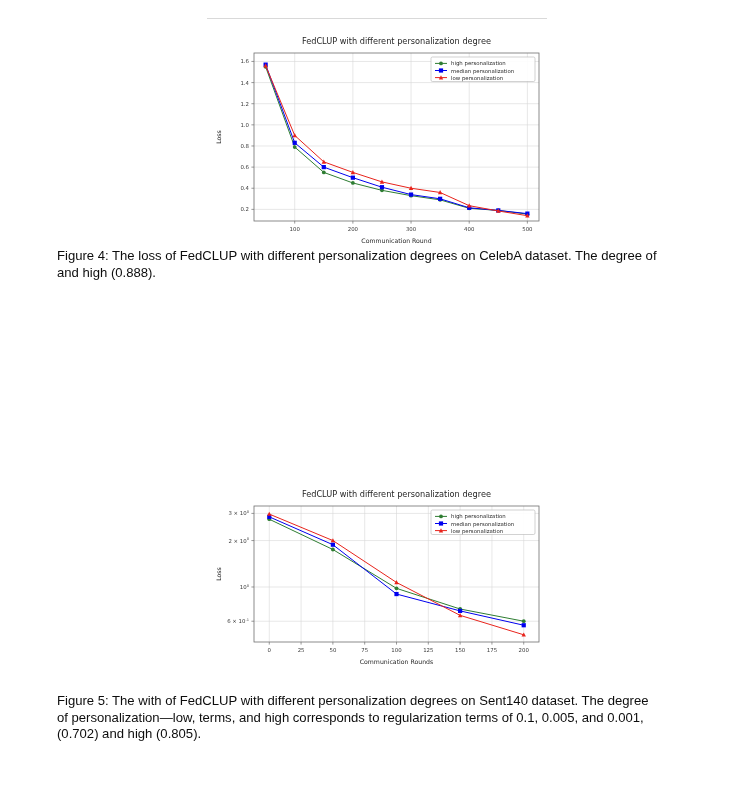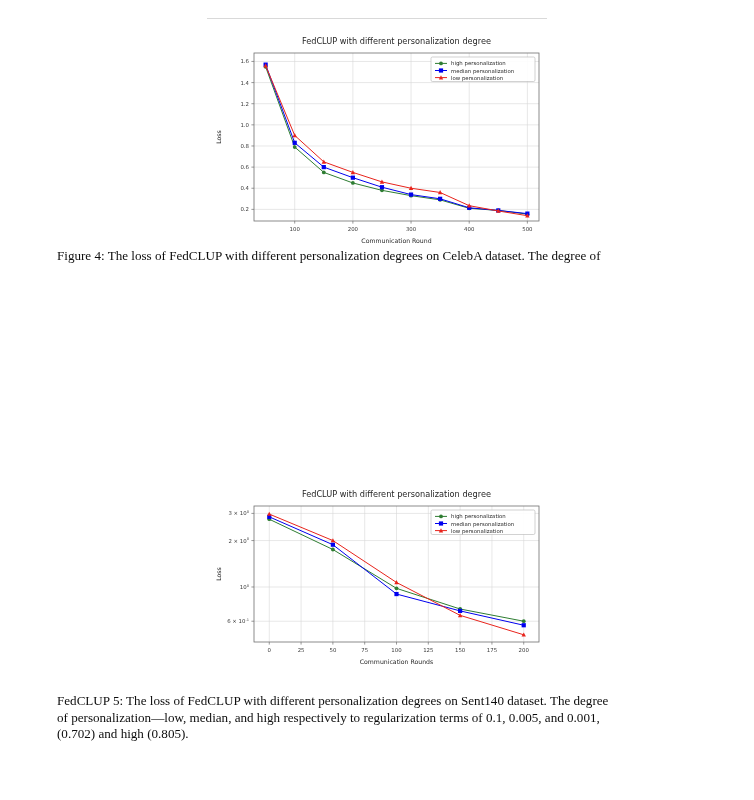--- a/index.html
+++ b/index.html
@@ -88,21 +88,21 @@
     fill-opacity: 0.9;
     stroke: #b4b4b4;
     stroke-width: 0.6;
   }
 
   
   .caption {
     position: absolute;
     left: 57px;
     width: 640px;
-    font-family: Liberation Serif, serif;
+    font-family: Liberation Sans, sans-serif;
     font-size: 13.1px;
     line-height: 16.6px;
     text-align: justify;
     color: #0d0d0d;
   }
   #figure4-caption { top: 248px; }
   #figure5-caption { top: 693px; }
   .caption-line { white-space: nowrap; display: block; }
   .caption-line.last { white-space: normal; }
 </style>
@@ -216,20 +216,21 @@
               <polygon points="234,50.199999999999996 231.8,54.39999999999999 236.2,54.39999999999999" fill="#e8241c"></polygon>
               <text x="244" y="54.599999999999994" class="legend-label">low personalization</text>
             </g>
           </svg>
         </div>
     </div>
   </div>
 
   <div class="caption" id="figure4-caption">
     <span class="caption-line">Figure 4:  The loss of FedCLUP with different personalization degrees on CelebA dataset.  The degree of</span>
+    <span class="caption-line last">and high (0.888).</span>
   </div>
 
   <div class="figure-block" id="figure5-block">
     <div class="plot-wrap">
       <div id="chart-figure5-host">
           <svg width="340" height="190" viewBox="0 0 340 190" class="chart">
             <text x="189.5" y="15" text-anchor="middle" class="chart-title">FedCLUP with different personalization degree</text>
             <g>
               <line x1="47" y1="139.2205426804211" x2="332" y2="139.2205426804211" class="grid-line"></line>
               <line x1="47" y1="104.99674586751297" x2="332" y2="104.99674586751297" class="grid-line"></line>
@@ -313,18 +314,18 @@
               <line x1="228" y1="48.599999999999994" x2="240" y2="48.599999999999994" stroke="#e8241c" stroke-width="1"></line>
               <polygon points="234,46.199999999999996 231.8,50.39999999999999 236.2,50.39999999999999" fill="#e8241c"></polygon>
               <text x="244" y="50.599999999999994" class="legend-label">low personalization</text>
             </g>
           </svg>
         </div>
     </div>
   </div>
 
   <div class="caption" id="figure5-caption">
-    <span class="caption-line">FedCLUP 5:  The loss of FedCLUP with different personalization degrees on Sent140 dataset.  The degree</span>
-    <span class="caption-line">of personalization—low, median, and high respectively to regularization terms of 0.1, 0.005, and 0.001,</span>
+    <span class="caption-line">Figure 5:  The with of FedCLUP with different personalization degrees on Sent140 dataset.  The degree</span>
+    <span class="caption-line">of personalization—low, terms, and high corresponds to regularization terms of 0.1, 0.005, and 0.001,</span>
     <span class="caption-line last">(0.702) and high (0.805).</span>
   </div>
 
 </div>
 
 </body></html>

